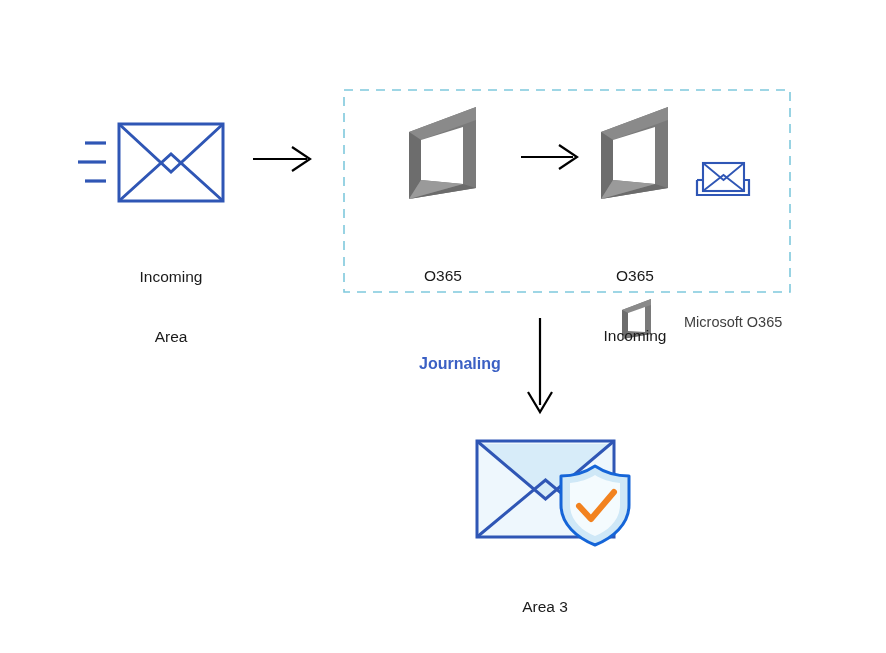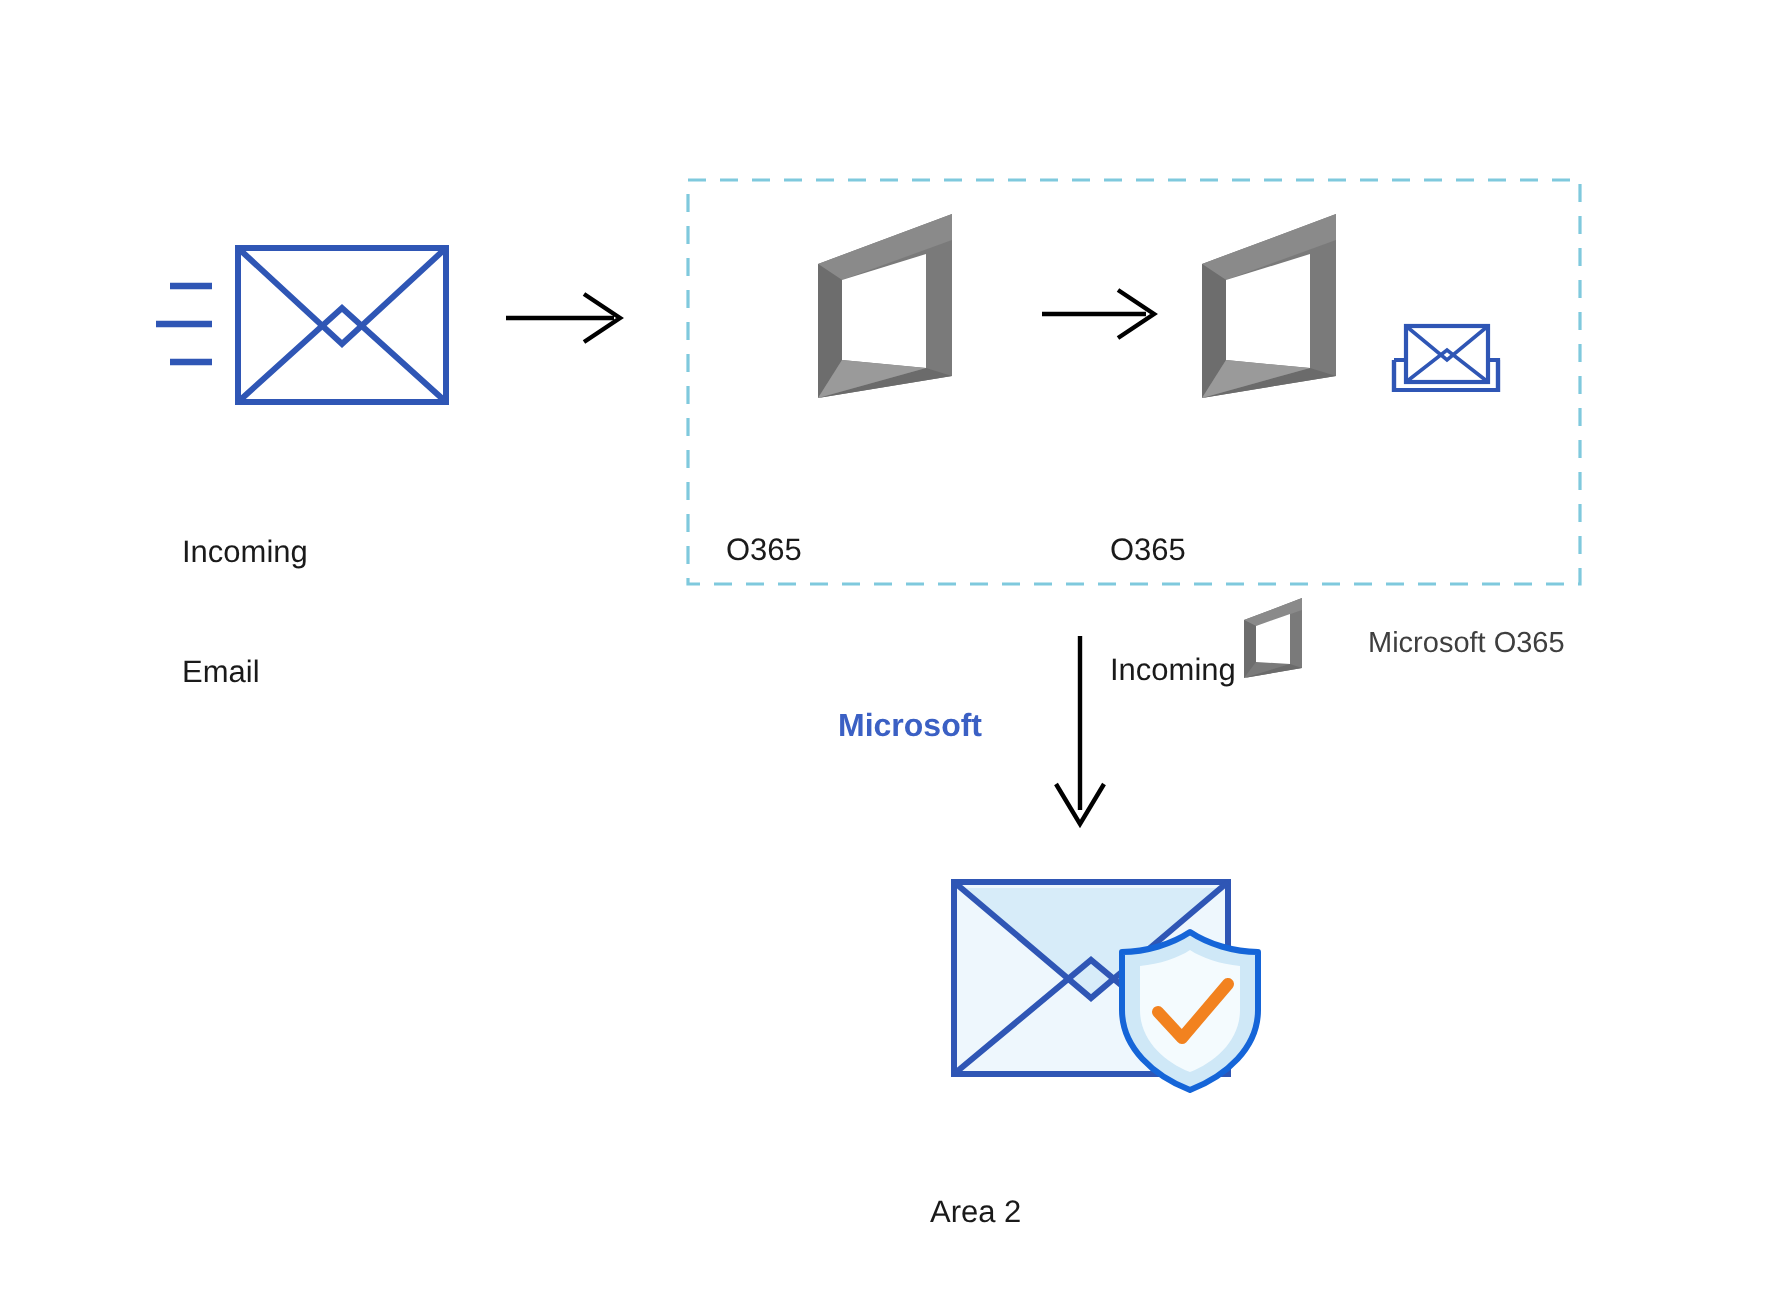--- a/index.html
+++ b/index.html
@@ -15,21 +15,21 @@
     overflow: hidden;
   }
   #canvas {
     position: absolute;
     left: 0; top: 0;
     width: 886px;
     height: 653px;
   }
   .node-label {
     position: absolute;
-    text-align: left;
+    text-align: center;
     color: #1a1a1a;
     font-size: 15.5px;
     line-height: 20px;
     font-family: "Liberation Sans", sans-serif;
     white-space: pre;
   }
   .legend-label {
     position: absolute;
     color: #3f3f3f;
     font-size: 14.5px;
@@ -136,32 +136,32 @@
              C 620 520 608 531 595 536
              C 582 531 570 520 570 505
              Z" fill="#f4fbfe" stroke="none"></path>
 
     <path d="M579 506 L591 519 L614 492" fill="none" stroke="#f2821f" stroke-width="6" stroke-linecap="round" stroke-linejoin="round"></path>
   </g>
 </svg>
 
 <div class="node-label" style="left:91px; top:227px; width:160px;">
   <div>Incoming</div>
-  <div>Email</div>
+  <div>Area</div>
 </div>
 
 <div class="node-label" style="left:363px; top:226px; width:160px;">
   <div>O365</div>
 </div>
 
 <div class="node-label" style="left:555px; top:226px; width:160px;">
   <div>O365</div>
   <div>Incoming</div>
 </div>
 
 <div class="legend-label" style="left:684px; top:314px;">Microsoft O365</div>
 
-<div class="journaling-label" style="left:419px; top:355px; color:#3b60c4;">Microsoft</div>
+<div class="journaling-label" style="left:419px; top:355px; color:#3b60c4;">Journaling</div>
 
 <div class="node-label" style="left:465px; top:557px; width:160px;">
-  <div>Area 2</div>
+  <div>Area 3</div>
   
 </div>
 
 </body></html>

